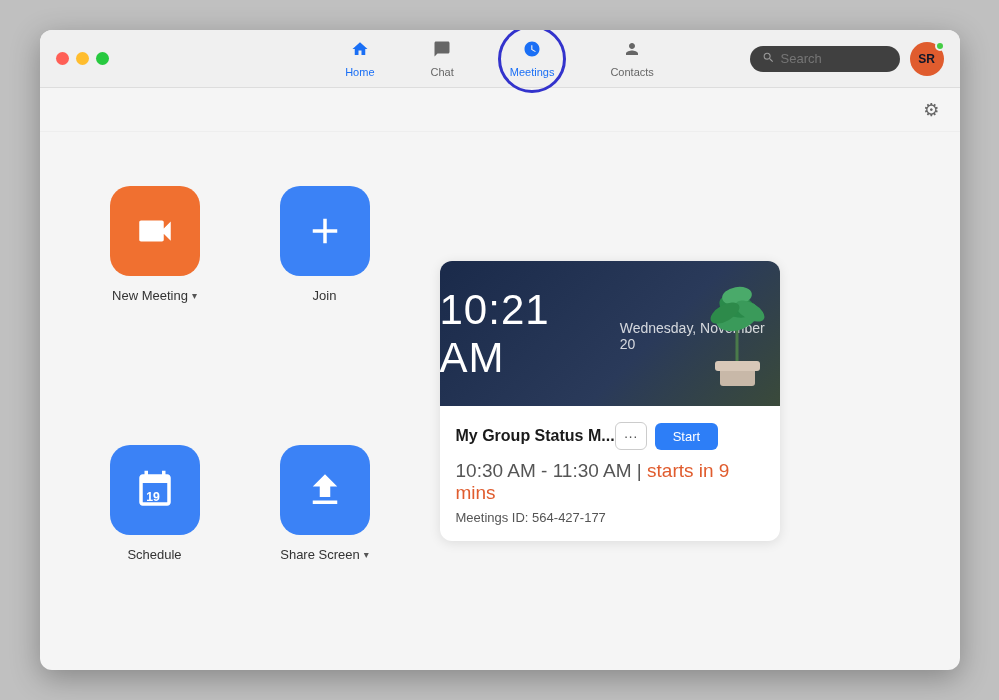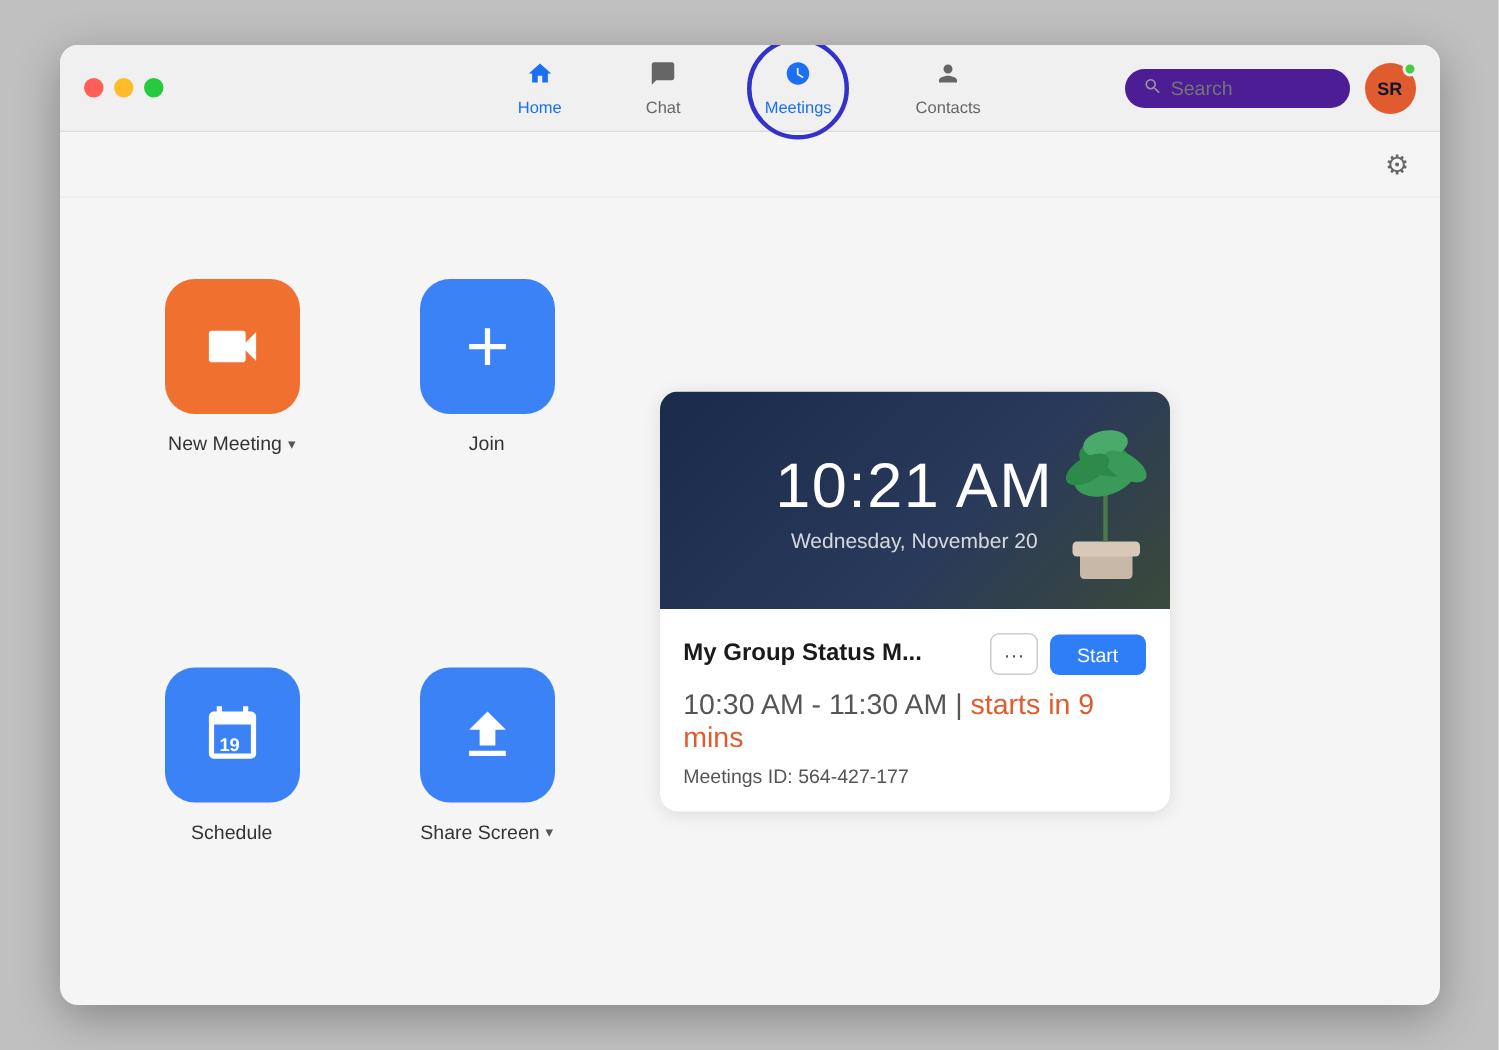--- a/index.html
+++ b/index.html
@@ -103,21 +103,21 @@
       position: absolute;
       right: 16px;
       display: flex;
       align-items: center;
       gap: 10px;
     }
 
     .search-bar {
       display: flex;
       align-items: center;
-      background: #4c1d95;
+      background: #404040;
       border-radius: 20px;
       padding: 5px 12px;
       gap: 6px;
       width: 150px;
     }
 
     .search-bar .search-icon-svg {
       color: #999;
       font-size: 13px;
     }
@@ -247,21 +247,21 @@
       border-radius: 12px;
       overflow: hidden;
       box-shadow: 0 2px 12px rgba(0,0,0,0.1);
       max-width: 340px;
     }
 
     .meeting-card-header {
       background: linear-gradient(135deg, #1a2a4a 0%, #2a3a5a 60%, #3a4a3a 100%);
       height: 145px;
       display: flex;
-      flex-direction: column;
+      flex-direction: row;
       align-items: center;
       justify-content: center;
       position: relative;
       overflow: hidden;
     }
 
     .meeting-time {
       color: white;
       font-size: 42px;
       font-weight: 300;
@@ -283,21 +283,20 @@
       height: 145px;
     }
 
     .meeting-card-body {
       padding: 16px;
     }
 
     .meeting-title-row {
       display: flex;
       align-items: center;
-      justify-content: space-between;
       margin-bottom: 10px;
     }
 
     .meeting-title {
       font-size: 16px;
       font-weight: 600;
       color: #1a1a1a;
     }
 
     .meeting-actions {

